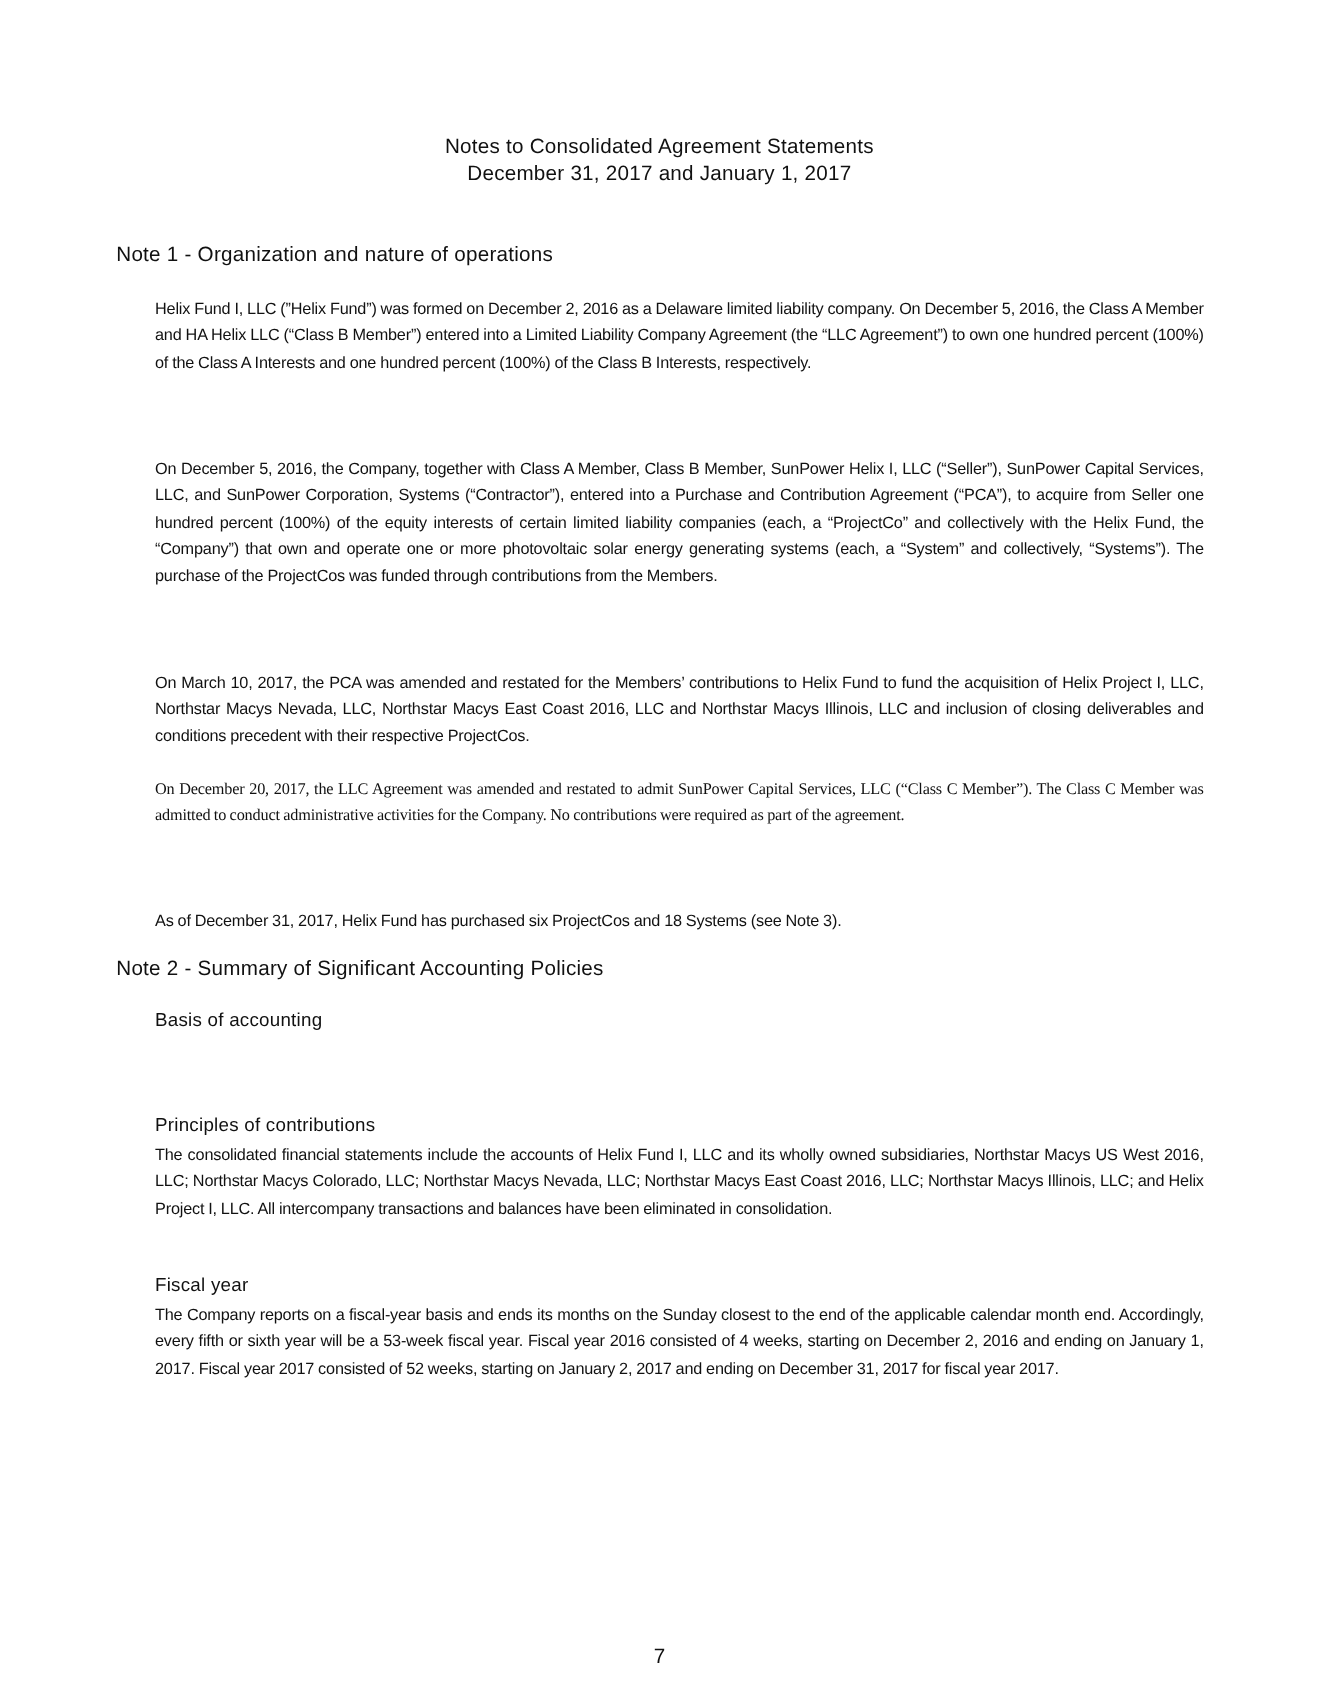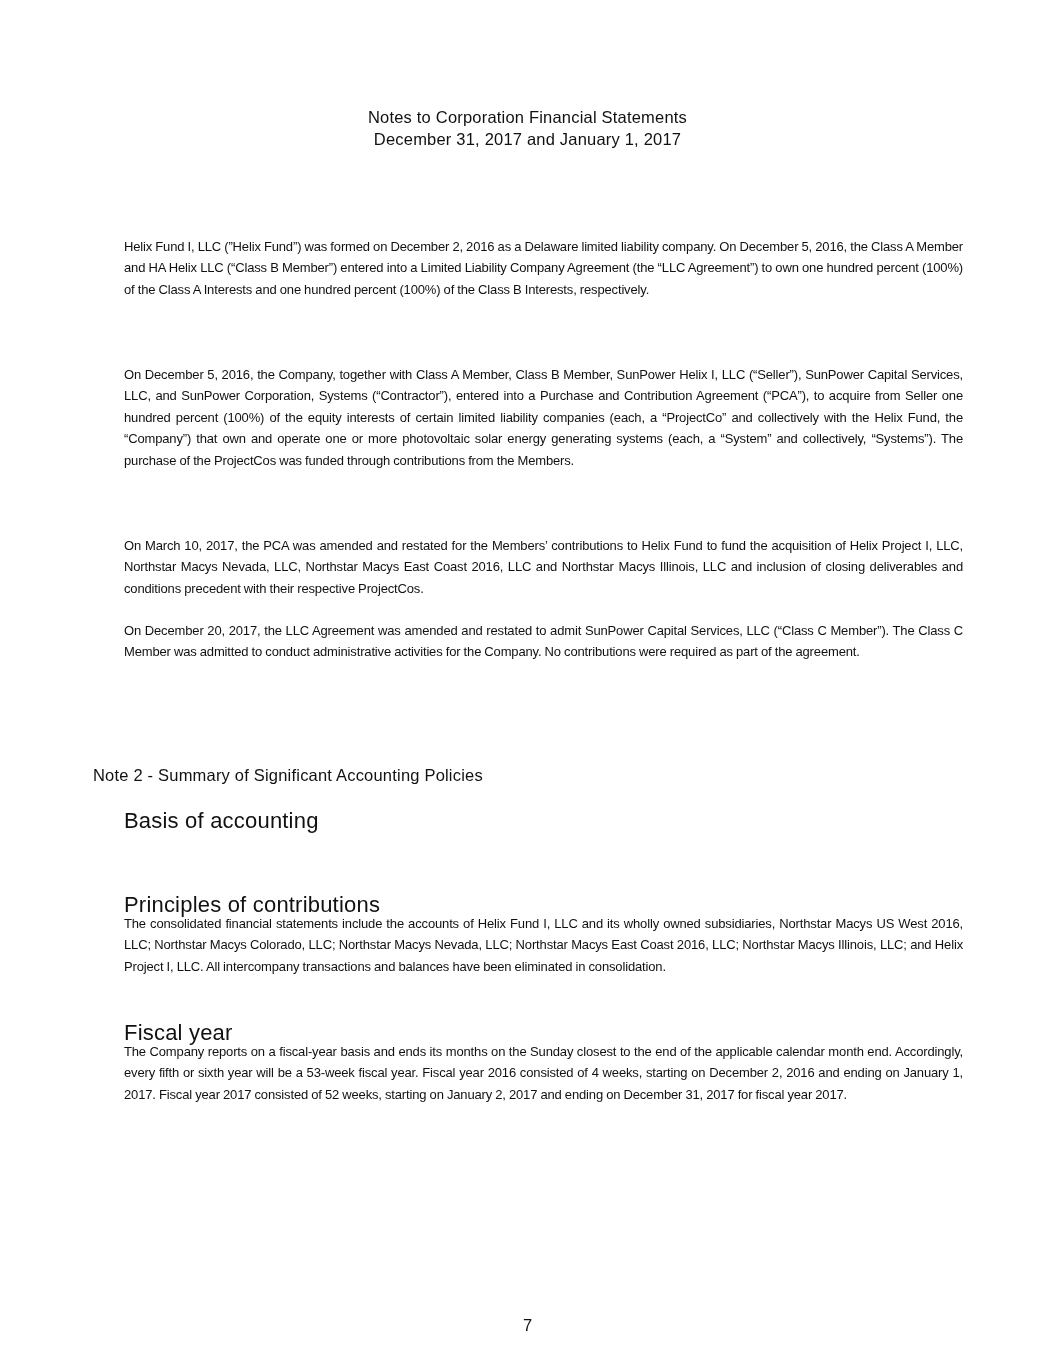--- a/index.html
+++ b/index.html
@@ -44,45 +44,47 @@
       width: 839px;
       font-size: 13px;
       line-height: 21.4px;
       text-align: justify;
       letter-spacing: -0.15px;
       word-spacing: -0.3px;
     }
     .subheading {
       position: absolute;
       left: 124px;
-      font-size: 22px;
+      font-size: 15px;
       letter-spacing: 0.2px;
       white-space: nowrap;
     }
     .page-number {
       position: absolute;
       left: 0;
       width: 1055px;
       text-align: center;
       font-size: 16.5px;
     }
   </style>
 </head>
 <body>
 
 <div class="page">
 
-  <div class="center-line" style="top:108px;">Notes to Corporation Financial Statements</div>
+  <div class="center-line" style="top:108px;">Notes to Consolidated Agreement Statements</div>
   <div class="center-line" style="top:130px;">December 31, 2017 and January 1, 2017</div>
 
+  <div class="note-heading" style="top:195px;">Note 1 - Organization and nature of operations</div>
 
   <div class="para" style="top:236px;">Helix Fund I, LLC (”Helix Fund”) was formed on December 2, 2016 as a Delaware limited liability company. On December 5, 2016, the Class A Member and HA Helix LLC (“Class B Member”) entered into a Limited Liability Company Agreement (the “LLC Agreement”) to own one hundred percent (100%) of the Class A Interests and one hundred percent (100%) of the Class B Interests, respectively.</div>
   <div class="para" style="top:364px;">On December 5, 2016, the Company, together with Class A Member, Class B Member, SunPower Helix I, LLC (“Seller”), SunPower Capital Services, LLC, and SunPower Corporation, Systems (“Contractor”), entered into a Purchase and Contribution Agreement (“PCA”), to acquire from Seller one hundred percent (100%) of the equity interests of certain limited liability companies (each, a “ProjectCo” and collectively with the Helix Fund, the “Company”) that own and operate one or more photovoltaic solar energy generating systems (each, a “System” and collectively, “Systems”). The purchase of the ProjectCos was funded through contributions from the Members.</div>
   <div class="para" style="top:535px;">On March 10, 2017, the PCA was amended and restated for the Members’ contributions to Helix Fund to fund the acquisition of Helix Project I, LLC, Northstar Macys Nevada, LLC, Northstar Macys East Coast 2016, LLC and Northstar Macys Illinois, LLC and inclusion of closing deliverables and conditions precedent with their respective ProjectCos.</div>
-  <div class="para" style="top:620px;">On December 20, 2017, the LLC Agreement was amended and restated to admit SunPower Capital Services, LLC (“Class C Member”). The Class C Member was admitted to conduct administrative activities for the Company. No contributions were required as part of the agreement.</div>
+  <div class="para" style="top:620px;font-family:Liberation Serif, serif;">On December 20, 2017, the LLC Agreement was amended and restated to admit SunPower Capital Services, LLC (“Class C Member”). The Class C Member was admitted to conduct administrative activities for the Company. No contributions were required as part of the agreement.</div>
+  <div class="para" style="top:726px;">As of December 31, 2017, Helix Fund has purchased six ProjectCos and 18 Systems (see Note 3).</div>
 
   <div class="note-heading" style="top:766px;">Note 2 - Summary of Significant Accounting Policies</div>
 
   <div class="subheading" style="top:808px;">Basis of accounting</div>
 
   <div class="subheading" style="top:892px;">Principles of contributions</div>
   <div class="para" style="top:913px;">The consolidated financial statements include the accounts of Helix Fund I, LLC and its wholly owned subsidiaries, Northstar Macys US West 2016, LLC; Northstar Macys Colorado, LLC; Northstar Macys Nevada, LLC; Northstar Macys East Coast 2016, LLC; Northstar Macys Illinois, LLC; and Helix Project I, LLC. All  intercompany transactions and balances have been eliminated in consolidation.</div>
 
   <div class="subheading" style="top:1020px;">Fiscal year</div>
   <div class="para" style="top:1041px;">The Company reports on a fiscal-year basis and ends its months on the Sunday closest to the end of the applicable calendar month end. Accordingly, every fifth or sixth year will be a 53-week fiscal year. Fiscal year 2016 consisted of 4 weeks, starting on December 2, 2016 and ending on January 1, 2017. Fiscal year 2017 consisted of 52 weeks, starting on January 2, 2017 and ending on December 31, 2017 for fiscal year 2017.</div>

